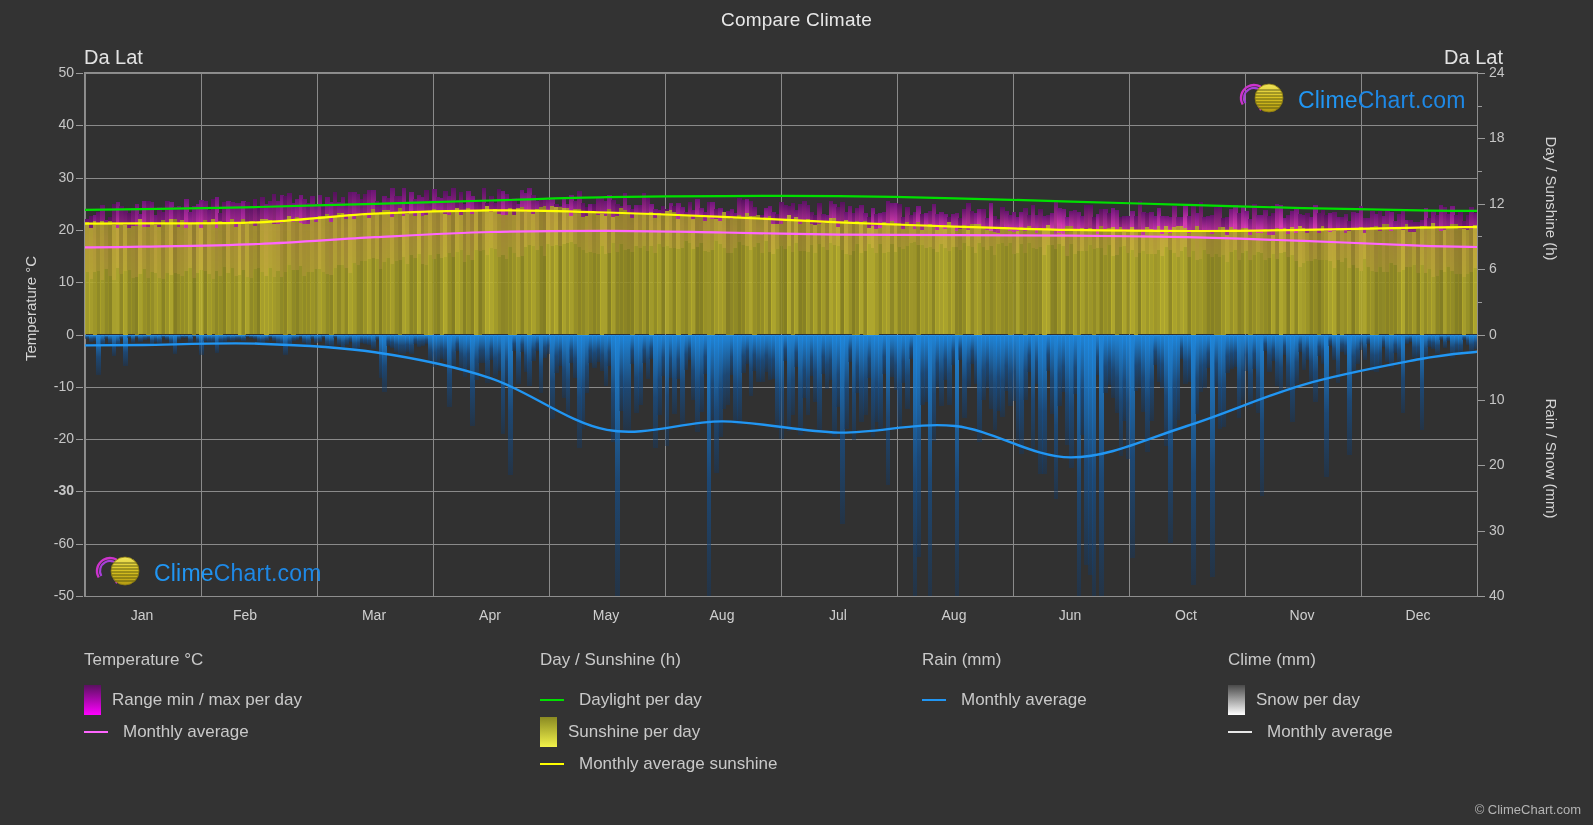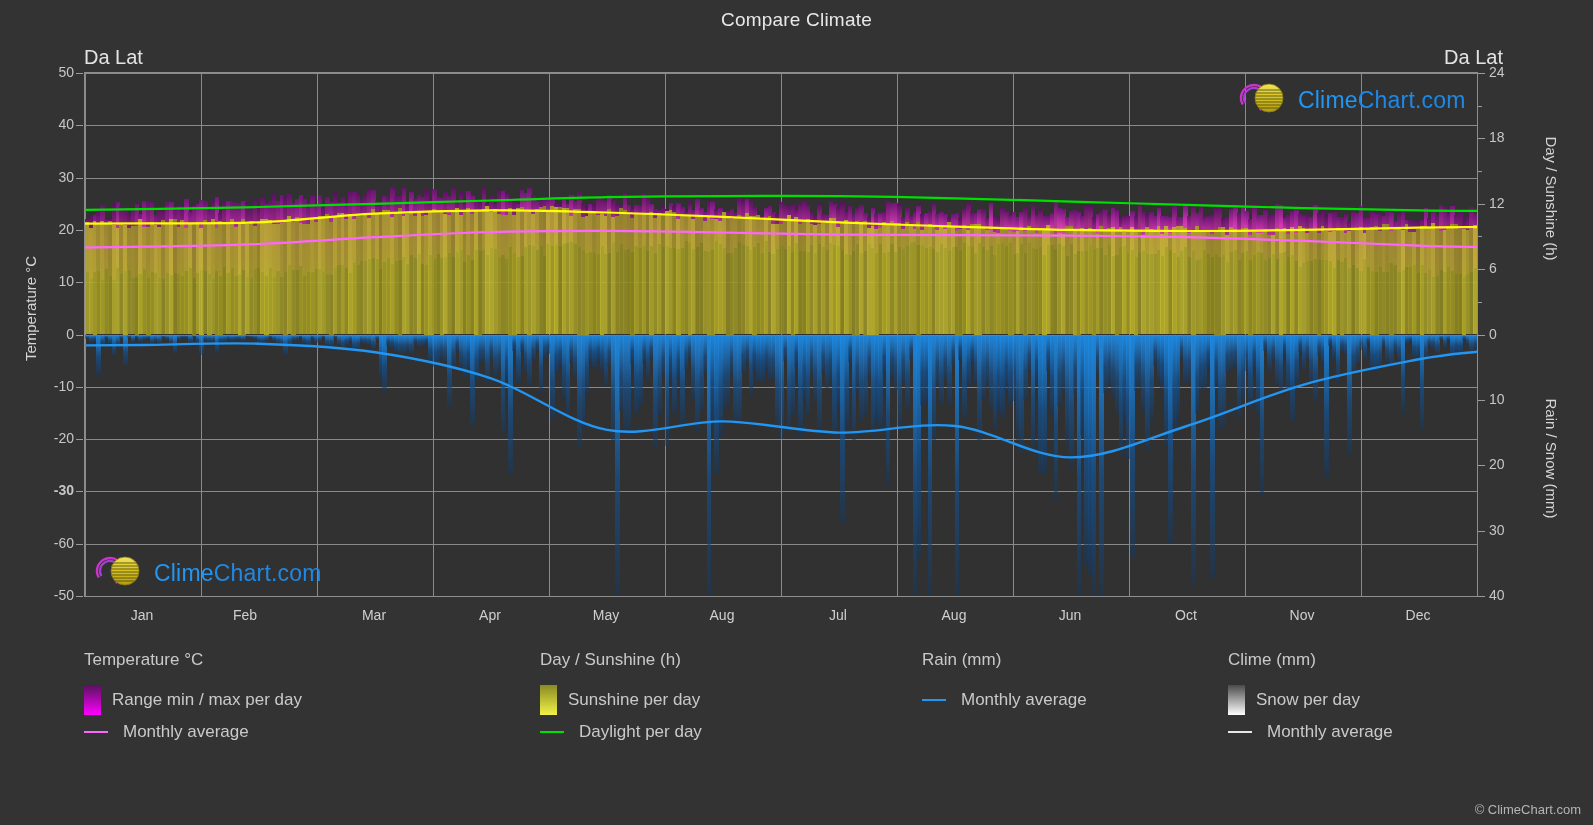--- a/index.html
+++ b/index.html
@@ -1431,28 +1431,34 @@
       <div class="legend-row">
         <span class="swatch sw-line-wrap">
           <span class="sw-line" style="background: rgb(255, 102, 255);"></span>
         </span>
         <span class="legend-text">Monthly average</span>
       </div>
     </div>
     <div class="legend-col" style="left: 540px;">
       <div class="legend-title">Day / Sunshine (h)</div>
       <div class="legend-row">
+        <span class="swatch sw-line-wrap">
+          <span class="sw-line" style="background: rgb(0, 224, 0);"></span>
+        </span>
+        <span class="legend-text">Daylight per day</span>
+      </div>
+      <div class="legend-row">
         <span class="swatch sw-box" style="background: linear-gradient(rgb(138, 138, 34), rgb(242, 242, 74));"></span>
         <span class="legend-text">Sunshine per day</span>
       </div>
       <div class="legend-row">
         <span class="swatch sw-line-wrap">
-          <span class="sw-line" style="background: rgb(0, 224, 0);"></span>
+          <span class="sw-line" style="background: rgb(255, 255, 0);"></span>
         </span>
-        <span class="legend-text">Daylight per day</span>
+        <span class="legend-text">Monthly average sunshine</span>
       </div>
     </div>
     <div class="legend-col" style="left: 922px;">
       <div class="legend-title">Rain (mm)</div>
       <div class="legend-row">
         <span class="swatch sw-line-wrap">
           <span class="sw-line" style="background: rgb(33, 150, 243);"></span>
         </span>
         <span class="legend-text">Monthly average</span>
       </div>

